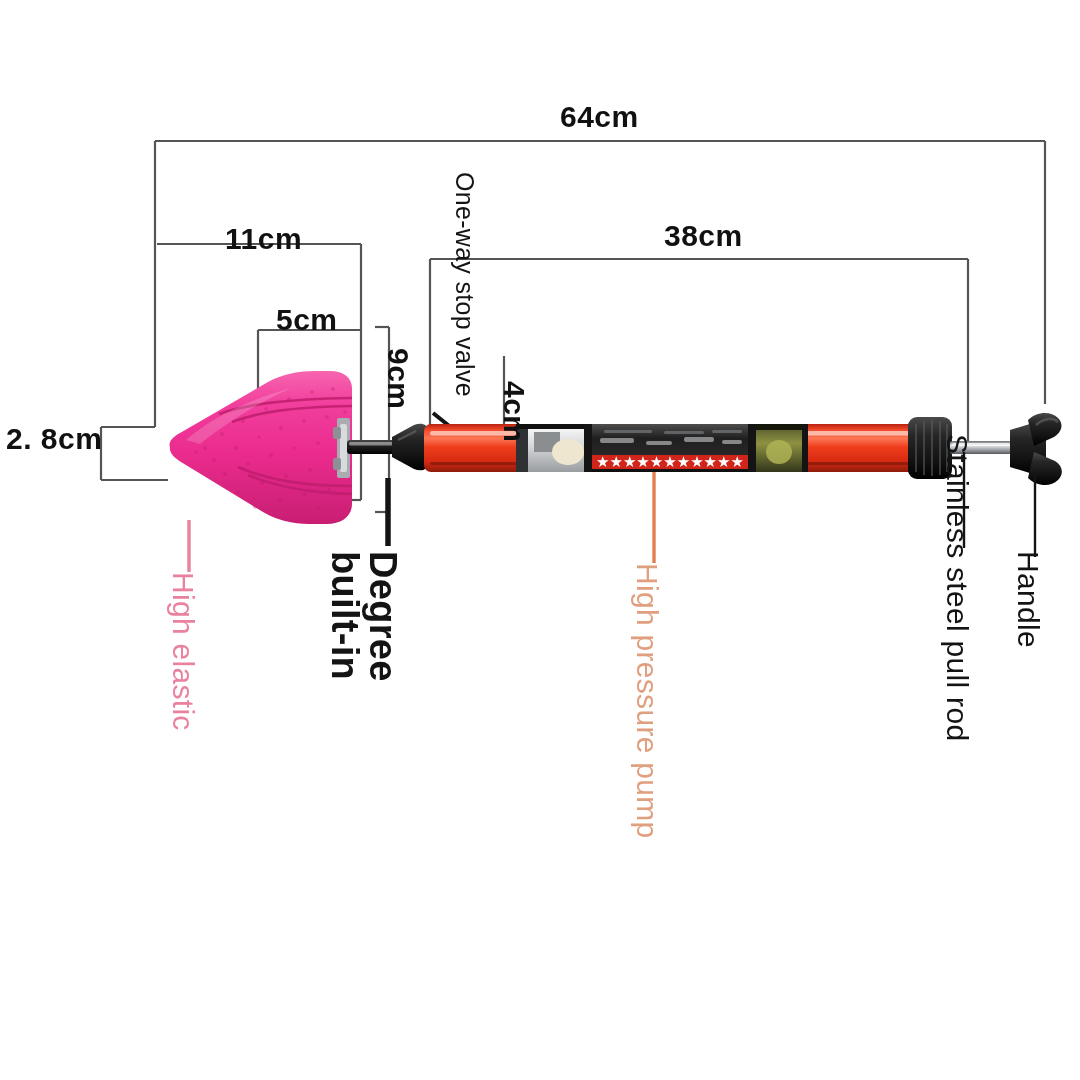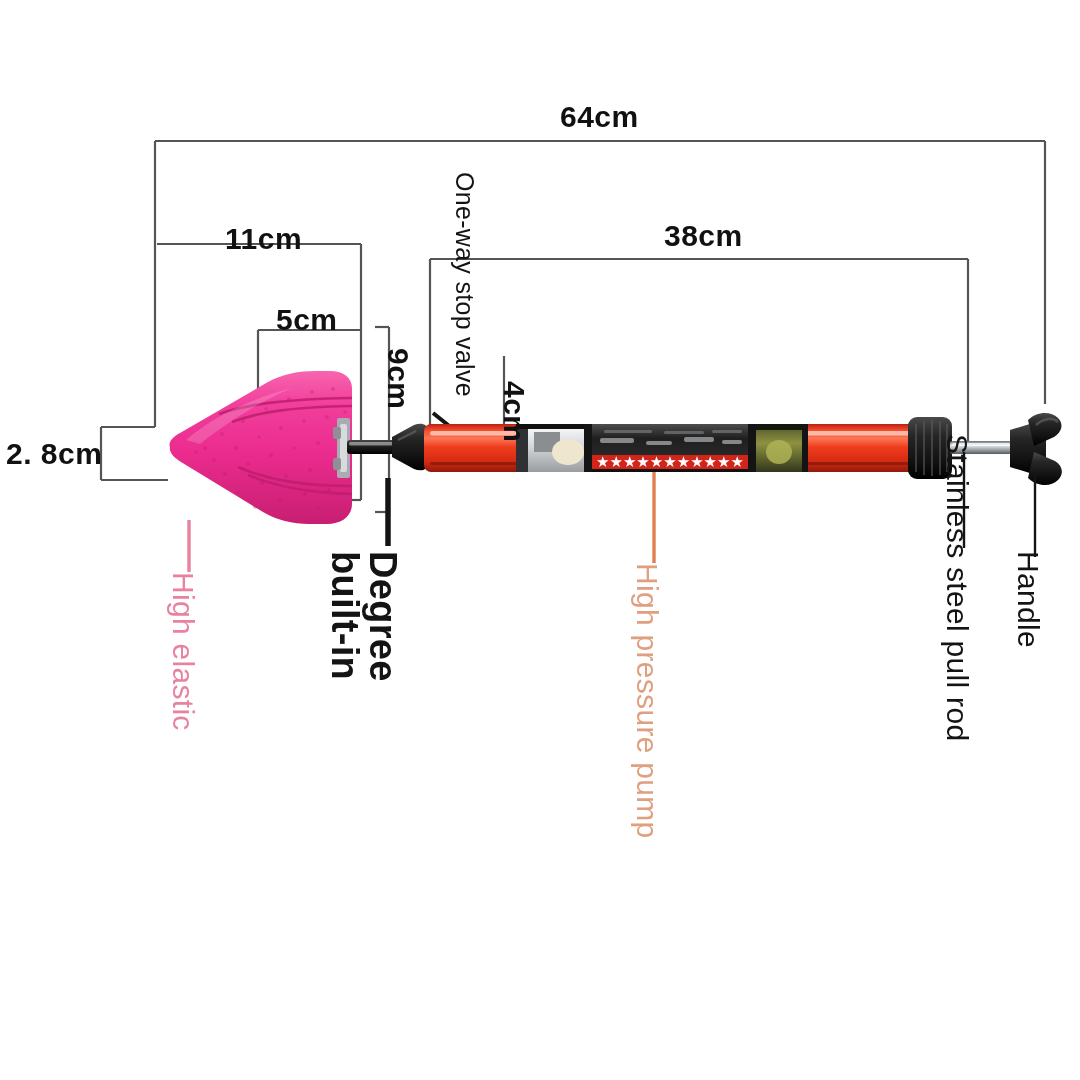--- a/index.html
+++ b/index.html
@@ -334,21 +334,21 @@
   </svg>
 
   <div class="dim-label" style="left:560px; top:100px;">64cm</div>
 
   <div class="dim-label" style="left:225px; top:222px;">11cm</div>
 
   <div class="dim-label" style="left:276px; top:303px;">5cm</div>
 
   <div class="dim-label vert" style="left:415px; top:348px;">9cm</div>
 
-  <div class="dim-label" style="left:6px; top:437px;">2. 8cm</div>
+  <div class="dim-label" style="left:6px; top:422px;">2. 8cm</div>
 
   <div class="dim-label vert" style="left:531px; top:381px;">4cm</div>
 
   <div class="dim-label" style="left:664px; top:219px;">38cm</div>
 
   <div class="callout black small" style="left:479px; top:172px;">One-way stop valve</div>
 
   <div class="callout pink" style="left:200px; top:572px;">High elastic</div>
 
   <div class="callout black big" style="left:404px; top:551px;">Degree</div>

